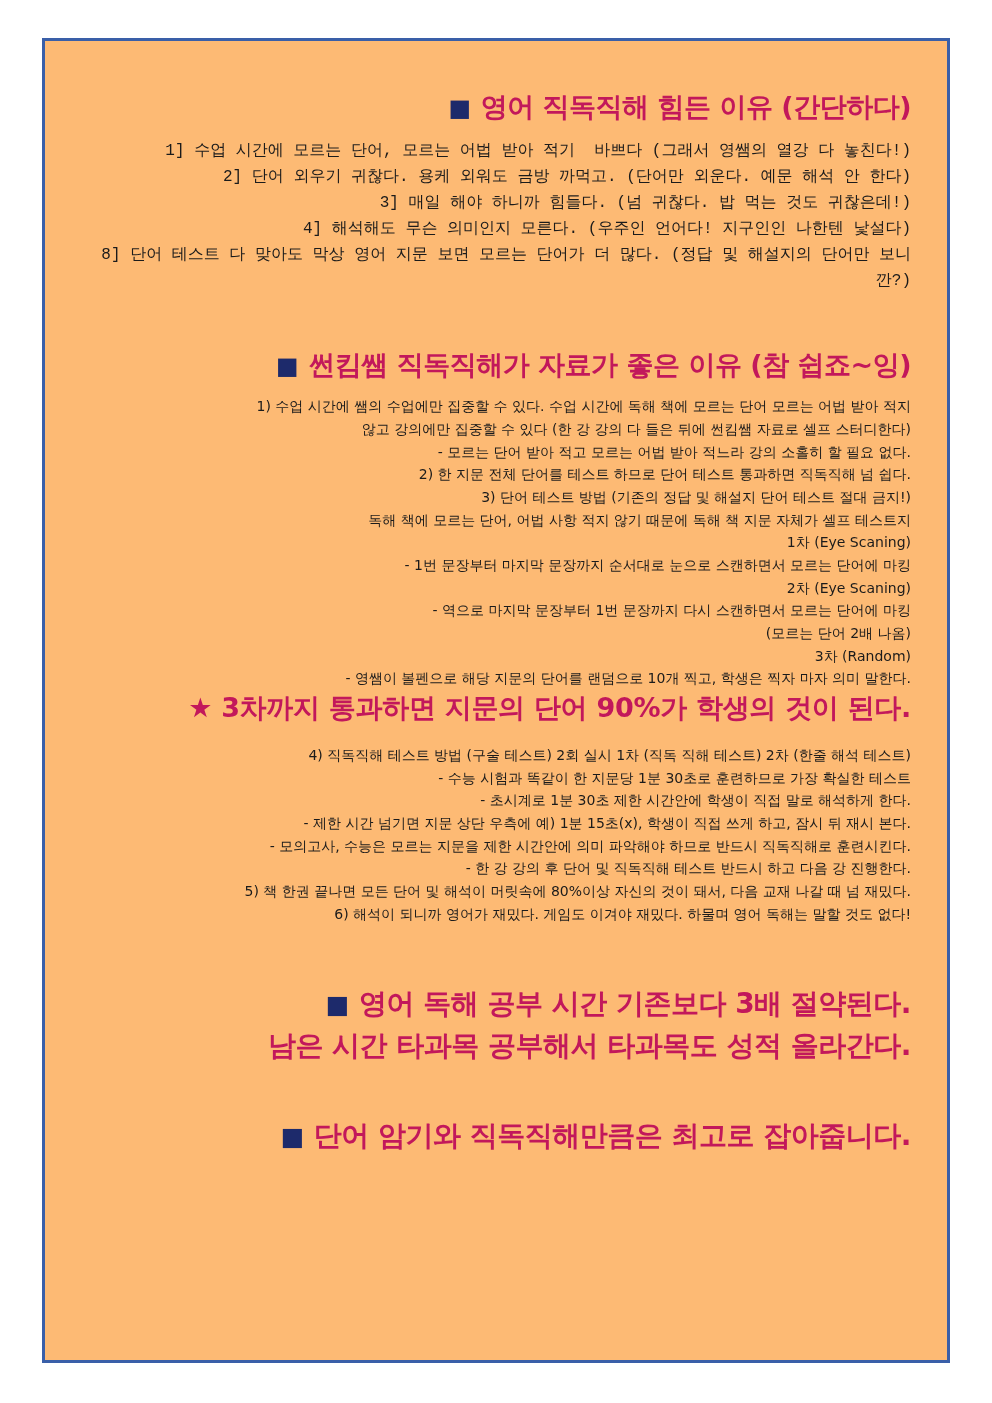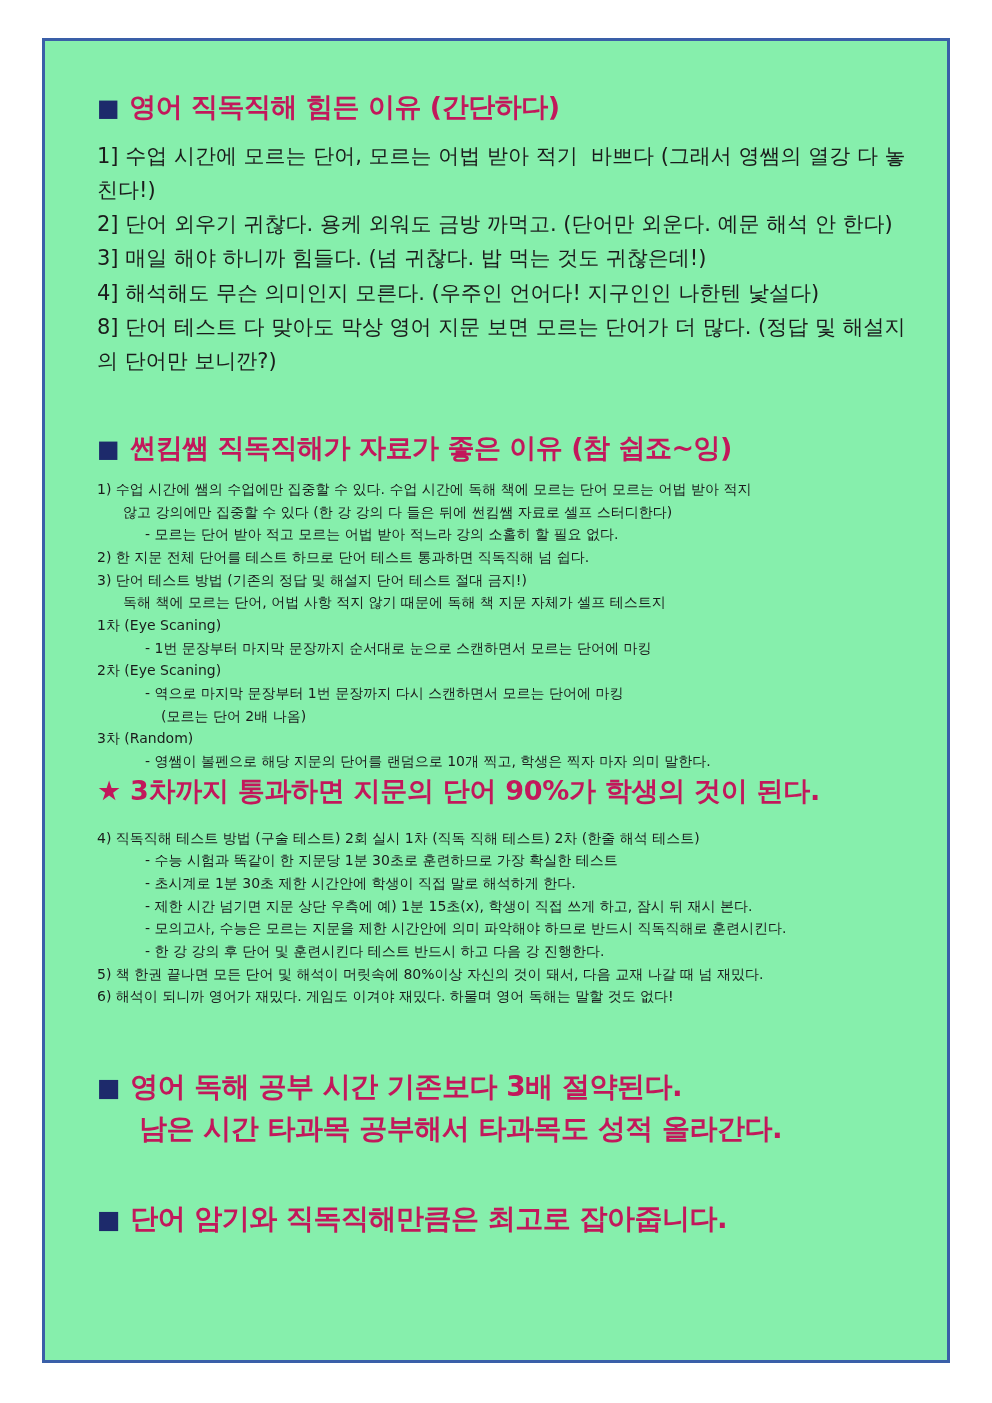--- a/index.html
+++ b/index.html
@@ -17,23 +17,24 @@
     width: 992px;
     height: 1403px;
     padding: 38px 42px 40px 42px;
     background: #ffffff;
   }
   .frame {
     box-sizing: border-box;
     width: 100%;
     height: 100%;
     border: 3px solid #3a5fa8;
-    background: #86efac;
+    background: #fdba74;
     padding: 44px 36px 30px 52px;
     overflow: hidden;
+    text-align: right;
   }
   .h-head {
     color: #c2185b;
     font-weight: bold;
     font-size: 27px;
     letter-spacing: -0.5px;
     margin: 0 0 4px 0;
     line-height: 1.35;
   }
   .h-head .sq {
@@ -41,24 +42,25 @@
     font-size: 24px;
     margin-right: 10px;
   }
   .section-1 {
     margin-top: 4px;
   }
   .lines {
     margin-top: 14px;
   }
   .line {
-    font-size: 21px;
+    font-size: 16px;
     color: #1b1b1b;
     line-height: 1.62;
     white-space: pre-wrap;
+    font-family: Liberation Mono, monospace;
   }
   .section-2 {
     margin-top: 52px;
   }
   .section-2 .h-head {
     font-size: 27px;
   }
   .sub-lines {
     margin-top: 12px;
   }
@@ -144,21 +146,21 @@
       </div>
 
       <div class="star-line">★ 3차까지 통과하면 지문의 단어 90%가 학생의 것이 된다.</div>
 
       <div class="sub-lines gap-block">
         <div class="sub-line">4) 직독직해 테스트 방법 (구술 테스트) 2회 실시 1차 (직독 직해 테스트) 2차 (한줄 해석 테스트)</div>
         <div class="sub-line indent-2">- 수능 시험과 똑같이 한 지문당 1분 30초로 훈련하므로 가장 확실한 테스트</div>
         <div class="sub-line indent-2">- 초시계로 1분 30초 제한 시간안에 학생이 직접 말로 해석하게 한다.</div>
         <div class="sub-line indent-2">- 제한 시간 넘기면 지문 상단 우측에 예) 1분 15초(x), 학생이 직접 쓰게 하고, 잠시 뒤 재시 본다.</div>
         <div class="sub-line indent-2">- 모의고사, 수능은 모르는 지문을 제한 시간안에 의미 파악해야 하므로 반드시 직독직해로 훈련시킨다.</div>
-        <div class="sub-line indent-2">- 한 강 강의 후 단어 및 훈련시킨다 테스트 반드시 하고 다음 강 진행한다.</div>
+        <div class="sub-line indent-2">- 한 강 강의 후 단어 및 직독직해 테스트 반드시 하고 다음 강 진행한다.</div>
         <div class="sub-line">5) 책 한권 끝나면 모든 단어 및 해석이 머릿속에 80%이상 자신의 것이 돼서, 다음 교재 나갈 때 넘 재밌다.</div>
         <div class="sub-line">6) 해석이 되니까 영어가 재밌다. 게임도 이겨야 재밌다. 하물며 영어 독해는 말할 것도 없다!</div>
       </div>
     </div>
 
     <div class="footer-block">
       <div class="big-red">
         <span class="sq">■</span><span>영어 독해 공부 시간 기존보다 3배 절약된다.</span>
       </div>
       <div class="big-red indent-big">남은 시간 타과목 공부해서 타과목도 성적 올라간다.</div>

